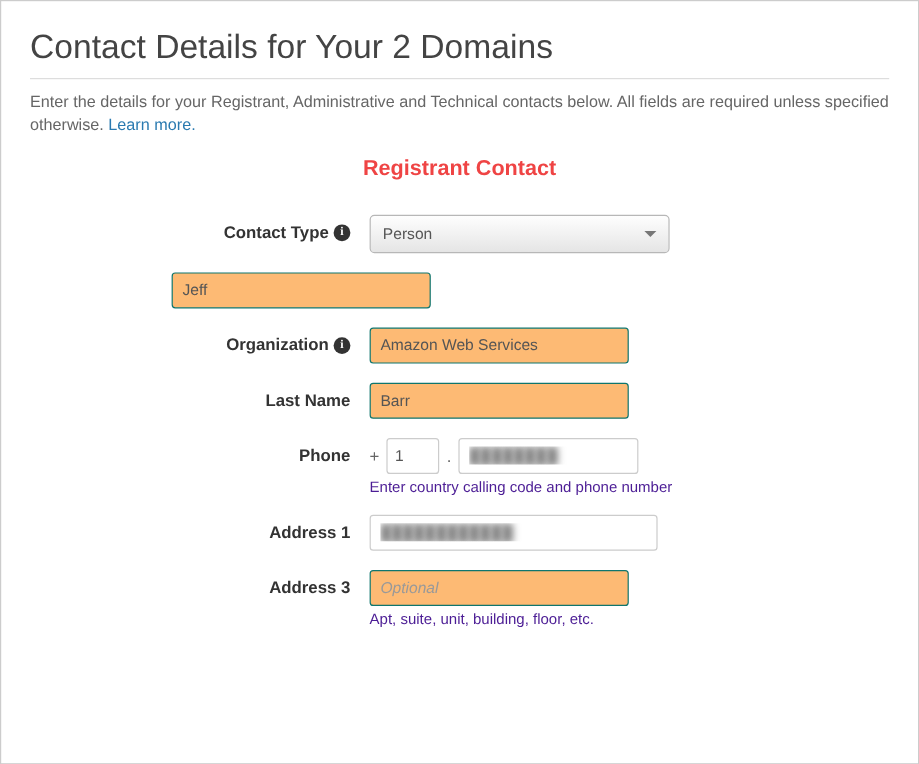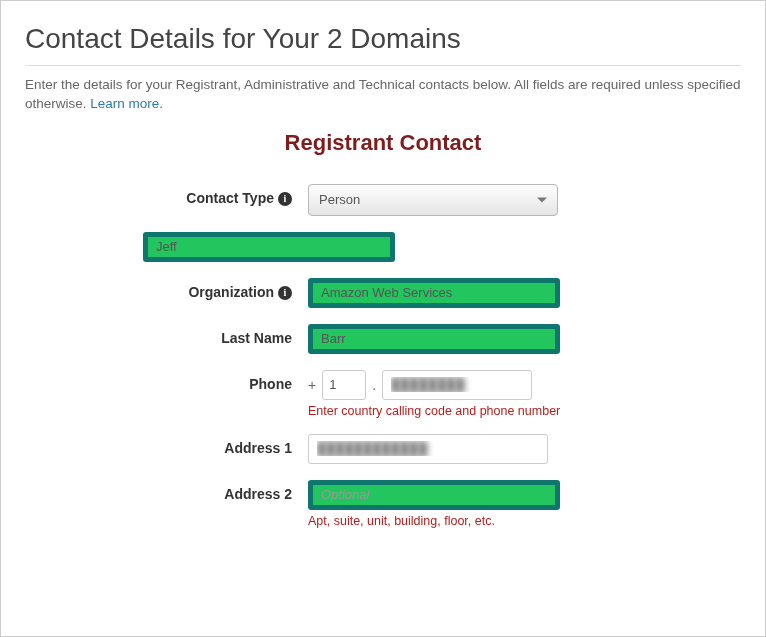--- a/index.html
+++ b/index.html
@@ -48,23 +48,23 @@
     margin-left: 6px;
     margin-right: 10px;
     vertical-align: middle;
   }
   .same-contacts input[type=radio] {
     vertical-align: middle;
     accent-color: #2a7ab0;
   }
   h2.section-title {
     text-align: center;
-    font-size: 22px;
+    font-size: 18px;
     font-weight: 700;
-    color: #7f1d1d;
+    color: #ef4444;
     margin: 0 0 28px 0;
   }
   .form-area {
     width: 480px;
     margin: 0 auto;
   }
   .field-row {
     display: flex;
     align-items: flex-start;
     margin-bottom: 16px;
@@ -92,28 +92,28 @@
     font-weight: 700;
     margin-left: 4px;
     vertical-align: middle;
     font-style: normal;
     font-family: Georgia, serif;
   }
   .field-control {
     flex: 1;
   }
   .text-input {
-    width: 252px;
+    width: 216px;
     height: 30px;
     padding: 4px 8px;
-    border: 5px solid #0f766e;
-    border-radius: 3px;
-    font-size: 13px;
-    color: #555;
-    background: #22c55e;
+    border: 1px solid #0f766e;
+    border-radius: 3px;
+    font-size: 13px;
+    color: #555;
+    background: #fdba74;
   }
   .text-input::placeholder {
     font-style: italic;
     color: #999;
   }
   .select-wrap {
     width: 250px;
     height: 32px;
     border: 1px solid #b7b7b7;
     border-radius: 4px;
@@ -131,21 +131,21 @@
     right: 10px;
     top: 50%;
     transform: translateY(-50%);
     width: 0; height: 0;
     border-left: 5px solid transparent;
     border-right: 5px solid transparent;
     border-top: 5px solid #777;
   }
   .helper {
     font-size: 12.5px;
-    color: #b91c1c;
+    color: #4c1d95;
     margin-top: 4px;
   }
   .phone-group {
     display: flex;
     align-items: center;
     gap: 6px;
   }
   .plus {
     color: #666;
     font-size: 14px;
@@ -253,21 +253,21 @@
     </div>
 
     <div class="field-row">
       <div class="field-label">Address 1</div>
       <div class="field-control">
         <input class="addr-input" value="████████████" style="">
       </div>
     </div>
 
     <div class="field-row">
-      <div class="field-label">Address 2</div>
+      <div class="field-label">Address 3</div>
       <div class="field-control">
         <input class="text-input" placeholder="Optional" style="">
         <div class="helper">Apt, suite, unit, building, floor, etc.</div>
       </div>
     </div>
 
   </div>
 </div>
 
 </body></html>

